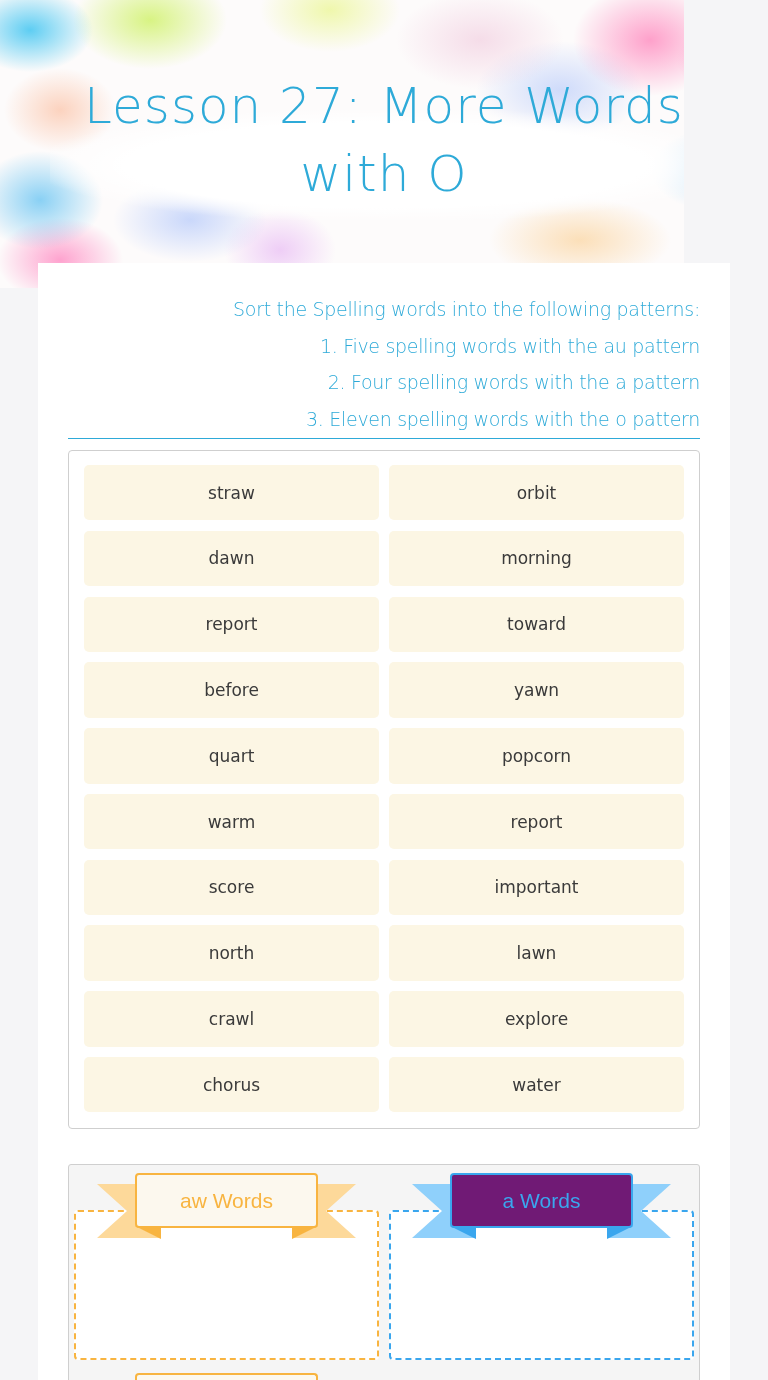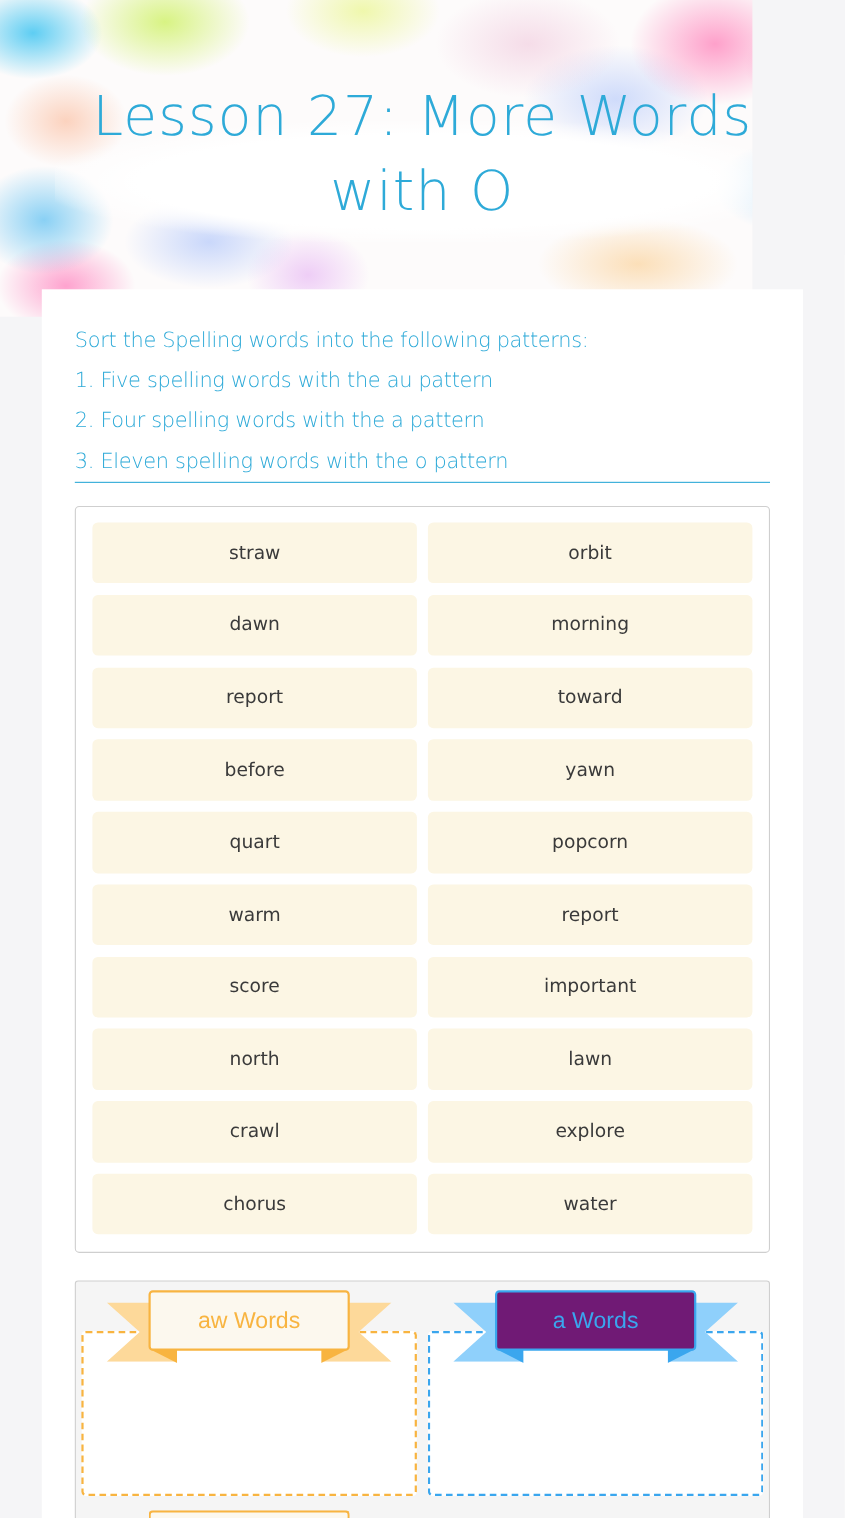--- a/index.html
+++ b/index.html
@@ -50,27 +50,27 @@
     }
     .instructions {
       position: absolute; left: 30px; top: 28px; width: 632px;
       color: #2eaad8;
       font-family: "DejaVu Sans", sans-serif;
       font-weight: 200;
       font-size: 19px;
       line-height: 36.5px;
       letter-spacing: -0.3px;
     }
-    .instructions .line { white-space: nowrap; }
+    .instructions .line { white-space: nowrap; text-align: right; }
     .divider {
       position: absolute; left: 30px; top: 175px; width: 632px; height: 1px;
       background: #2eaad8;
     }
     .word-bank {
-      position: absolute; left: 30px; top: 197px; width: 632px; height: 679px;
+      position: absolute; left: 30px; top: 187px; width: 632px; height: 679px;
       border: 1px solid #cfcfcf; border-radius: 4px;
       background: #fff;
       padding: 14px 15px;
       display: grid;
       grid-template-columns: 295px 295px;
       column-gap: 10px;
       row-gap: 10.4px;
       grid-auto-rows: 55.4px;
     }
     .word {

